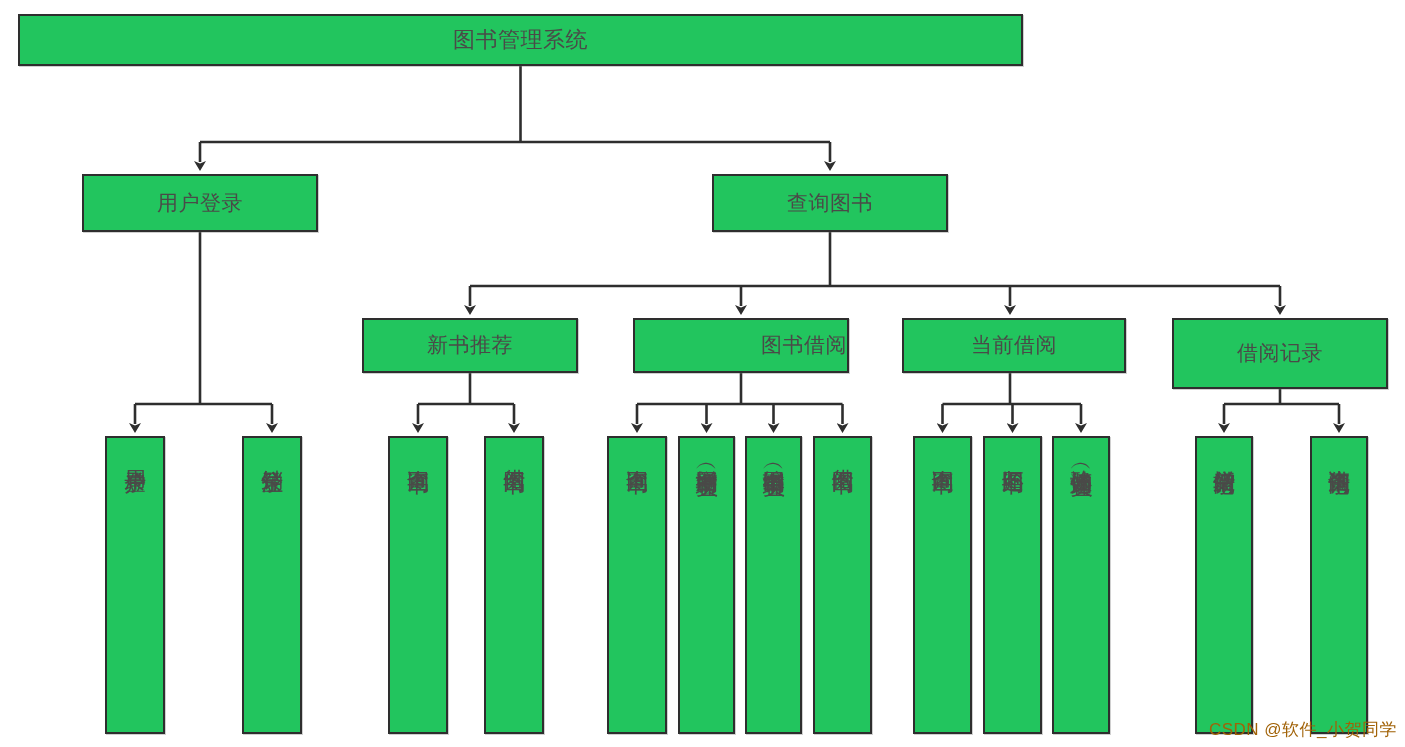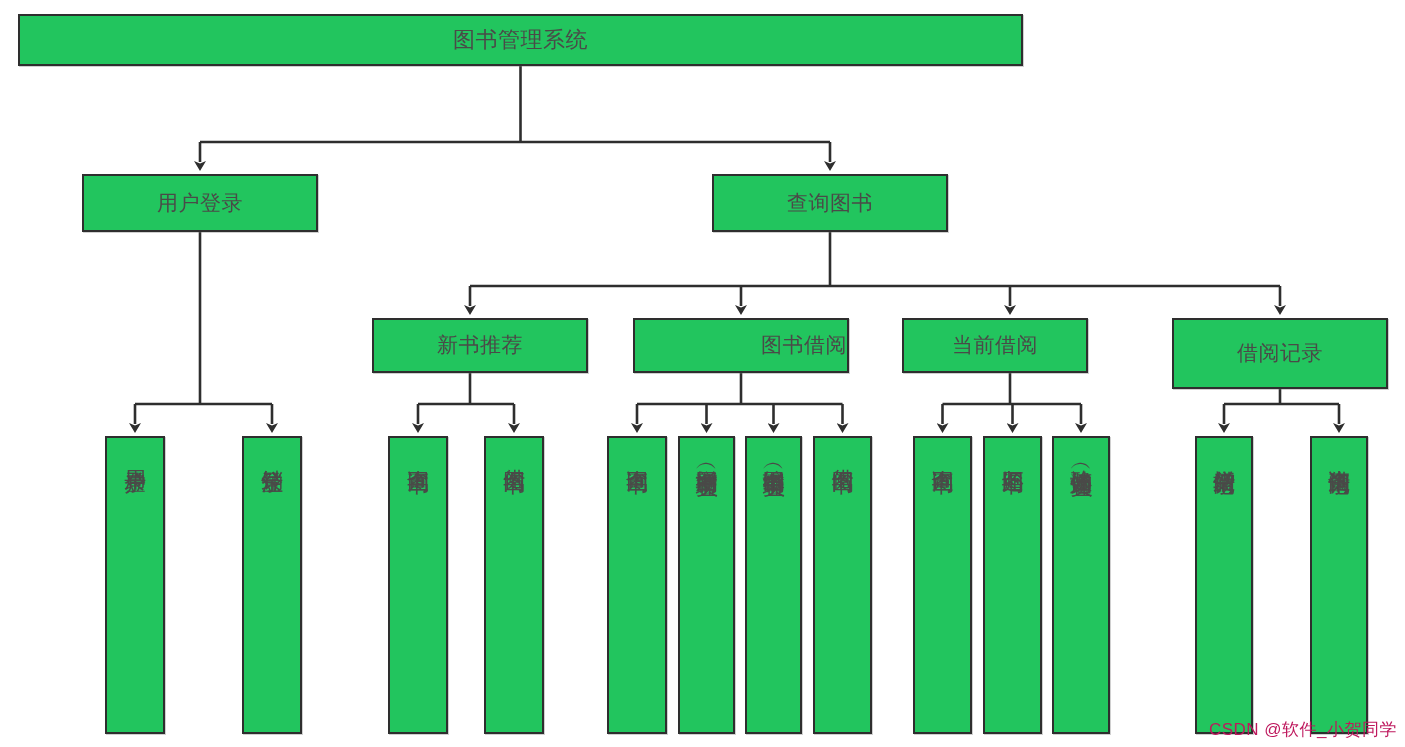--- a/index.html
+++ b/index.html
@@ -60,21 +60,21 @@
     font-size: 22px;
     line-height: 1.12;
     letter-spacing: 1px;
     white-space: nowrap;
   }
   .watermark {
     position: absolute;
     right: 8px;
     bottom: 6px;
     font-size: 17px;
-    color: #be185d;
+    color: #a16207;
     white-space: nowrap;
     letter-spacing: 0.5px;
   }
 </style>
 </head>
 <body>
 
 <div id="canvas">
 
   <svg id="edges" viewBox="0 0 1405 747" preserveAspectRatio="none" aria-hidden="true">
@@ -123,27 +123,27 @@
   <div id="node-layer">
       <div class="node h root" style="left: 18px; top: 14px; width: 1005px; height: 52px;">
         <span class="label">图书管理系统</span>
       </div>
       <div class="node h" style="left: 82px; top: 174px; width: 236px; height: 58px;">
         <span class="label">用户登录</span>
       </div>
       <div class="node h" style="left: 712px; top: 174px; width: 236px; height: 58px;">
         <span class="label">查询图书</span>
       </div>
-      <div class="node h" style="left: 372px; top: 318px; width: 216px; height: 55px;">
+      <div class="node h" style="left: 362px; top: 318px; width: 216px; height: 55px;">
         <span class="label">新书推荐</span>
       </div>
       <div class="node h" style="left: 633px; top: 318px; width: 216px; height: 55px; justify-content: flex-end;">
         <span class="label">图书借阅</span>
       </div>
-      <div class="node h" style="left: 902px; top: 318px; width: 186px; height: 55px;">
+      <div class="node h" style="left: 902px; top: 318px; width: 224px; height: 55px;">
         <span class="label">当前借阅</span>
       </div>
       <div class="node h" style="left: 1172px; top: 318px; width: 216px; height: 71px;">
         <span class="label">借阅记录</span>
       </div>
       <div class="node v" style="left: 105px; top: 436px; width: 60px; height: 298px;">
         <span class="label">用户登录</span>
       </div>
       <div class="node v" style="left: 242px; top: 436px; width: 60px; height: 298px;">
         <span class="label">注销登录</span>

